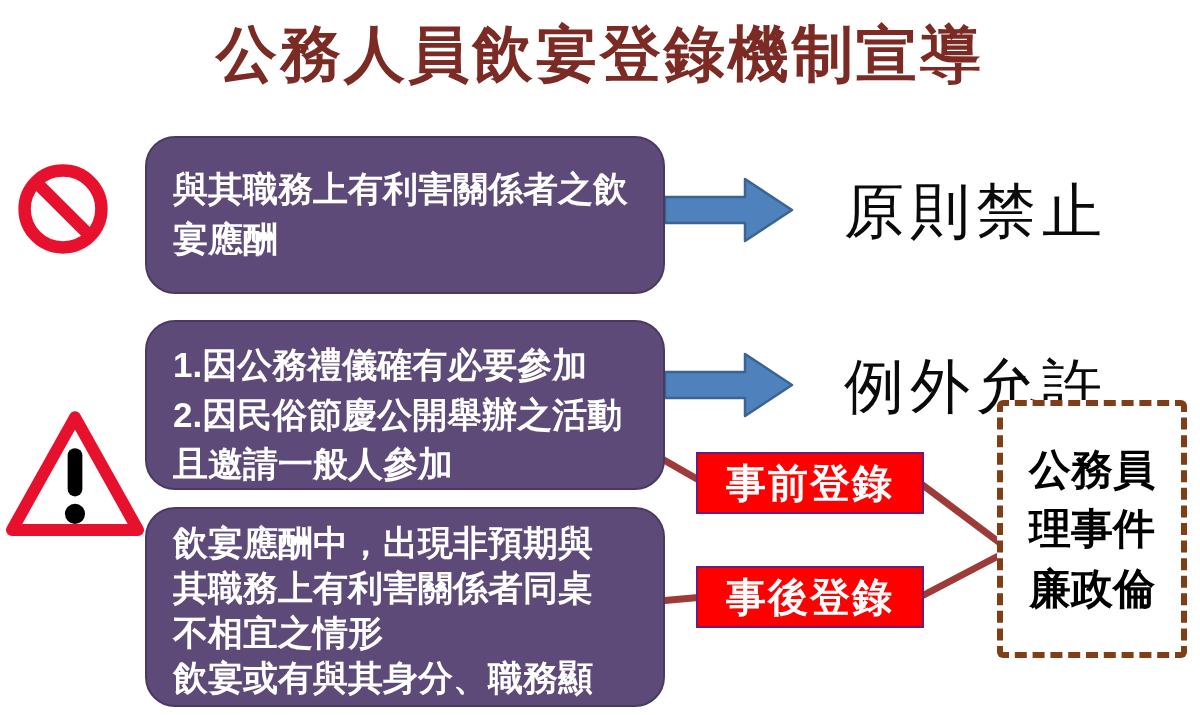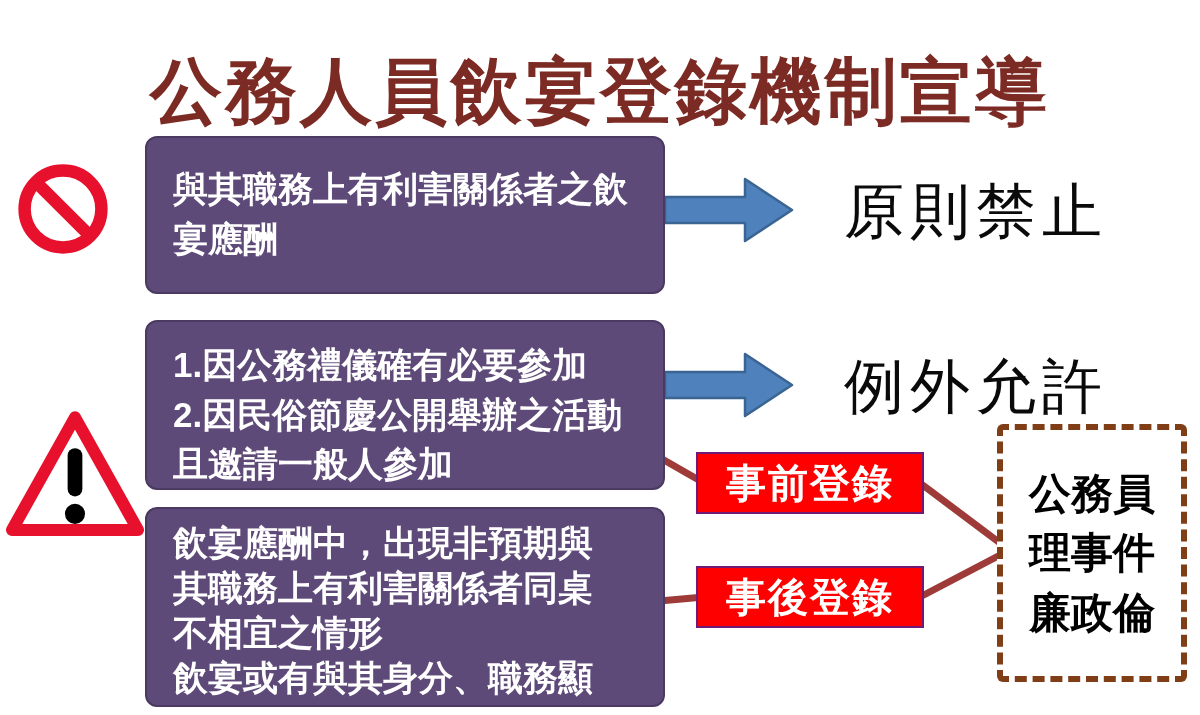--- a/index.html
+++ b/index.html
@@ -10,28 +10,28 @@
     --connector:#9E3B38;
     --form-border:#7F3E16;
     --alert-red:#E8112D;
   }
   *{margin:0;padding:0;box-sizing:border-box;}
   body{background:#fff;font-family:"Liberation Sans","DejaVu Sans",sans-serif;}
   .canvas{position:relative;width:1200px;height:715px;background:#fff;overflow:hidden;}
 
   .title{
     position:absolute;left:0;top:14px;width:100%;
-    text-align:center;font-size:72px;font-weight:800;
-    color:var(--title-color);letter-spacing:3px;white-space:nowrap;margin-top:30px;
+    text-align:center;font-size:61px;font-weight:800;
+    color:var(--title-color);letter-spacing:3px;white-space:nowrap;
   }
 
   .pbox{
     position:absolute;left:145px;width:520px;z-index:2;
     background:var(--purple-box);border:2px solid #4A3A61;
-    border-radius:12px;color:#fff;font-weight:700;
+    border-radius:30px;color:#fff;font-weight:700;
     padding:20px 26px;font-size:35px;line-height:1.42;
   }
   .pbox .bline{white-space:nowrap;}
   #box1{top:136px;height:158px;padding-top:26px;}
   #box2{top:320px;height:170px;padding-top:18px;}
   #box3{top:507px;height:200px;padding:11px 26px;line-height:1.29;}
 
   .result-label{
     position:absolute;left:844px;z-index:2;
     font-size:60px;font-weight:400;color:#0a0a0a;
@@ -52,21 +52,21 @@
     position:absolute;left:696px;width:228px;height:62px;z-index:2;
     background:var(--register-red);border:2px solid #701a75;
     color:#fff;font-size:40px;font-weight:700;
     display:flex;align-items:center;justify-content:center;
     letter-spacing:2px;white-space:nowrap;
   }
   #reg-before{top:452px;}
   #reg-after{top:566px;}
 
   .form-box{
-    position:absolute;left:997px;top:424px;width:190px;height:258px;z-index:2;
+    position:absolute;left:997px;top:400px;width:190px;height:258px;z-index:2;
     background:#fff;border:6px dashed var(--form-border);border-radius:6px;
     display:flex;flex-direction:column;align-items:center;justify-content:center;
     font-size:42px;font-weight:800;color:#000;line-height:1.42;
   }
   .form-box .fline{white-space:nowrap;}
 
   #connectors{position:absolute;left:0;top:0;width:1200px;height:715px;z-index:1;pointer-events:none;}
 </style>
 </head>
 <body>

